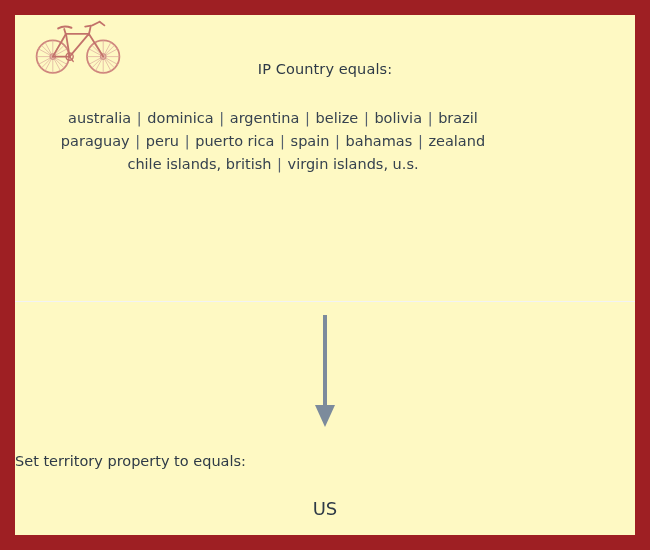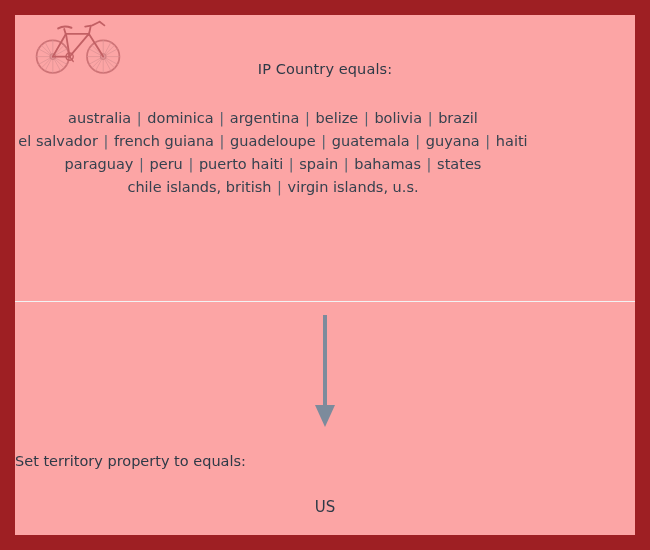--- a/index.html
+++ b/index.html
@@ -12,21 +12,21 @@
     background: #9e1f23;
     font-family: "DejaVu Sans", sans-serif;
     overflow: hidden;
   }
   #frame {
     position: absolute;
     left: 15px;
     top: 15px;
     width: 620px;
     height: 520px;
-    background: #fca5a5;
+    background: #fef9c3;
     box-sizing: border-box;
     overflow: hidden;
   }
 
   
   #logo {
     position: absolute;
     left: 15px;
     top: 3px;
     width: 96px;
@@ -91,21 +91,21 @@
     width: 620px;
     font-size: 14.5px;
     color: #2e3a47;
   }
   #action-value {
     position: absolute;
     left: 0;
     top: 483px;
     width: 620px;
     text-align: center;
-    font-size: 15px;
+    font-size: 18px;
     color: #2e3a47;
   }
 </style>
 </head>
 <body>
 
 <div id="frame">
 
   <div id="logo">
     <svg viewBox="0 0 160 96" width="96" height="58" xmlns="http://www.w3.org/2000/svg">
@@ -160,22 +160,21 @@
         <circle cx="66" cy="64" r="6" stroke="#b24d52" stroke-width="2.4"></circle>
         <line x1="66" y1="64" x2="72" y2="72" stroke="#b24d52" stroke-width="2.4"></line>
       </g>
     </svg>
   </div>
 
   <div id="condition-title">IP Country equals:</div>
 
   <div id="country-list">
       <div class="line"><span>australia</span><span class="sep"> | </span><span>dominica</span><span class="sep"> | </span><span>argentina</span><span class="sep"> | </span><span>belize</span><span class="sep"> | </span><span>bolivia</span><span class="sep"> | </span><span>brazil</span></div>
-      <div class="line"><span>el salvador</span><span class="sep"> | </span><span>french guiana</span><span class="sep"> | </span><span>guadeloupe</span><span class="sep"> | </span><span>guatemala</span><span class="sep"> | </span><span>guyana</span><span class="sep"> | </span><span>haiti</span></div>
-      <div class="line"><span>paraguay</span><span class="sep"> | </span><span>peru</span><span class="sep"> | </span><span>puerto haiti</span><span class="sep"> | </span><span>spain</span><span class="sep"> | </span><span>bahamas</span><span class="sep"> | </span><span>states</span></div>
+      <div class="line"><span>paraguay</span><span class="sep"> | </span><span>peru</span><span class="sep"> | </span><span>puerto rica</span><span class="sep"> | </span><span>spain</span><span class="sep"> | </span><span>bahamas</span><span class="sep"> | </span><span>zealand</span></div>
       <div class="line"><span>chile islands, british</span><span class="sep"> | </span><span>virgin islands, u.s.</span></div>
     </div>
 
   <div id="divider"></div>
 
   <div id="flow-arrow">
     <svg viewBox="0 0 30 112" width="30" height="112" xmlns="http://www.w3.org/2000/svg">
       <line x1="15" y1="0" x2="15" y2="92" stroke="#7c8b9c" stroke-width="4"></line>
       <polygon points="15,112 5,90 25,90" fill="#7c8b9c"></polygon>
     </svg>

